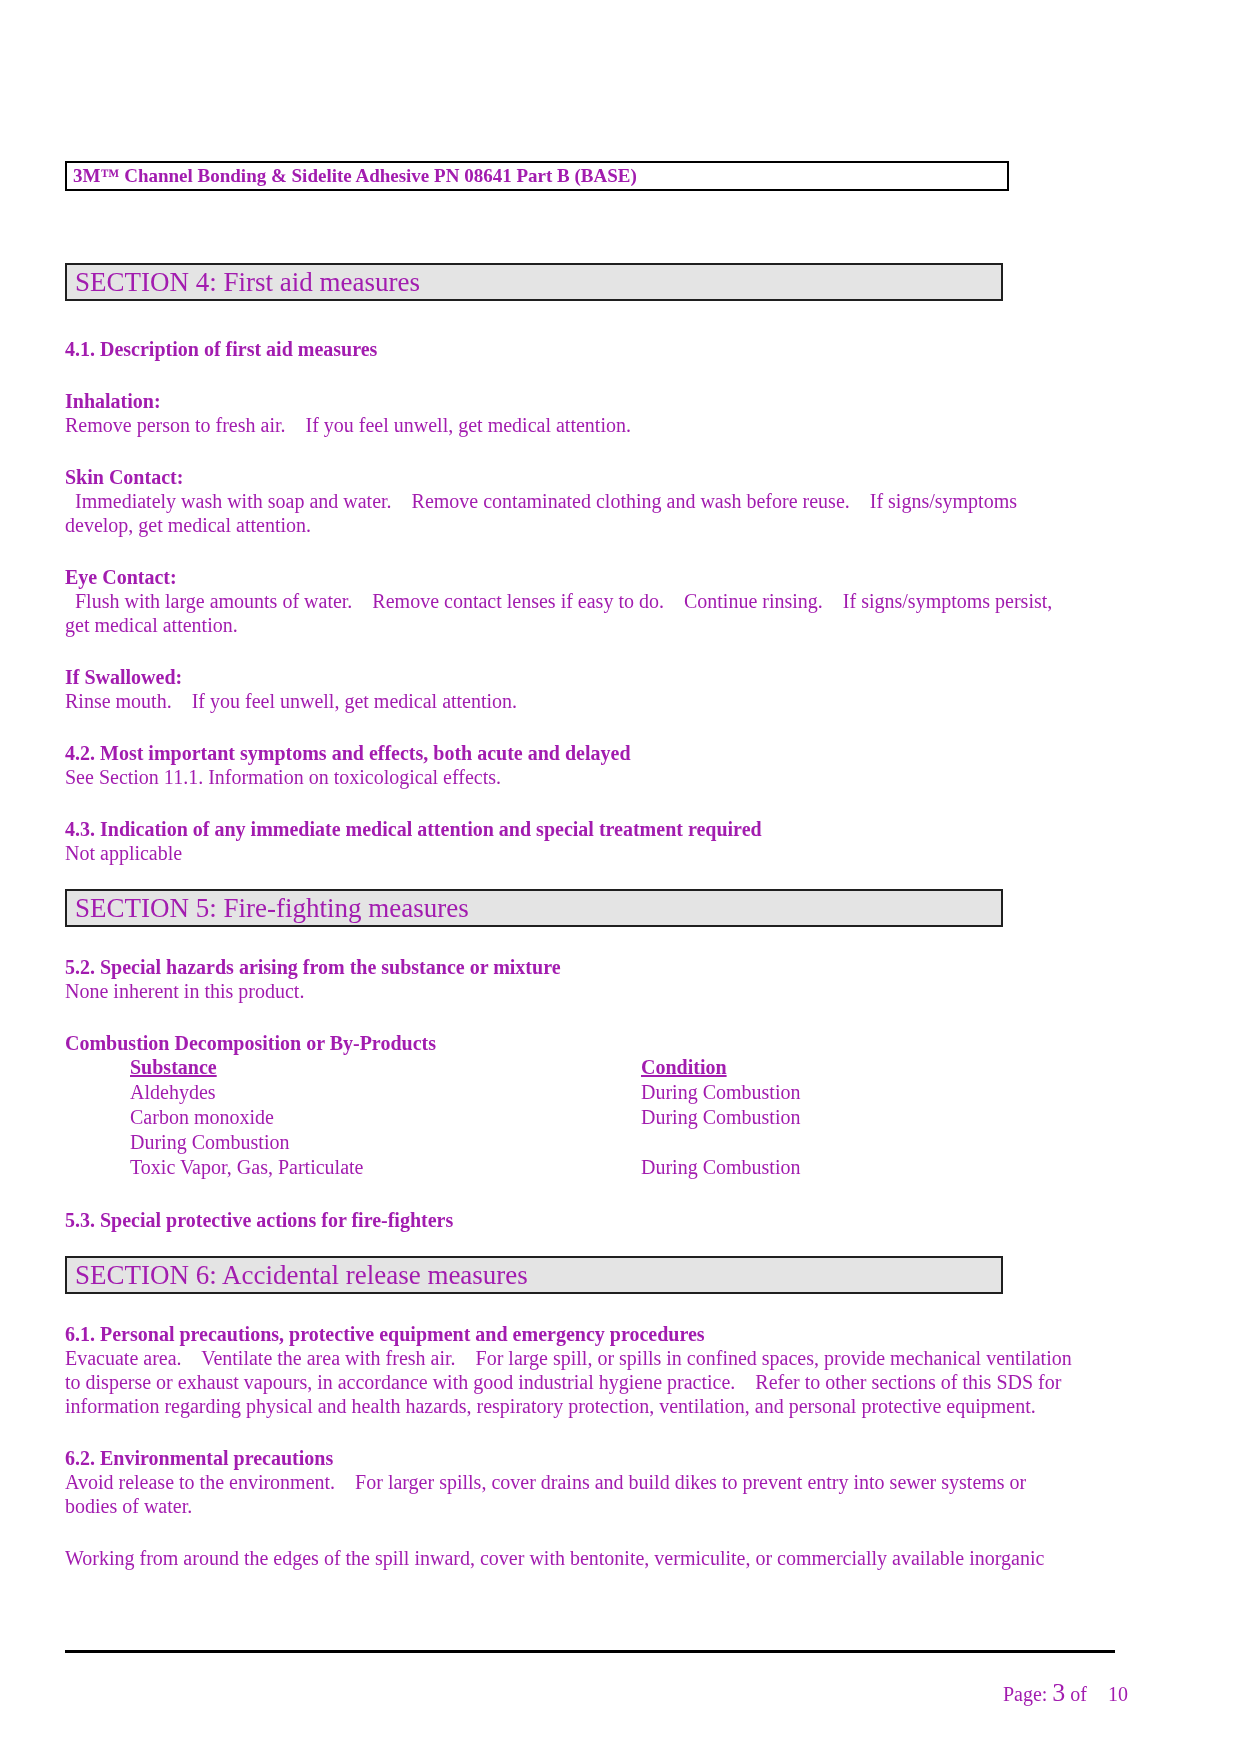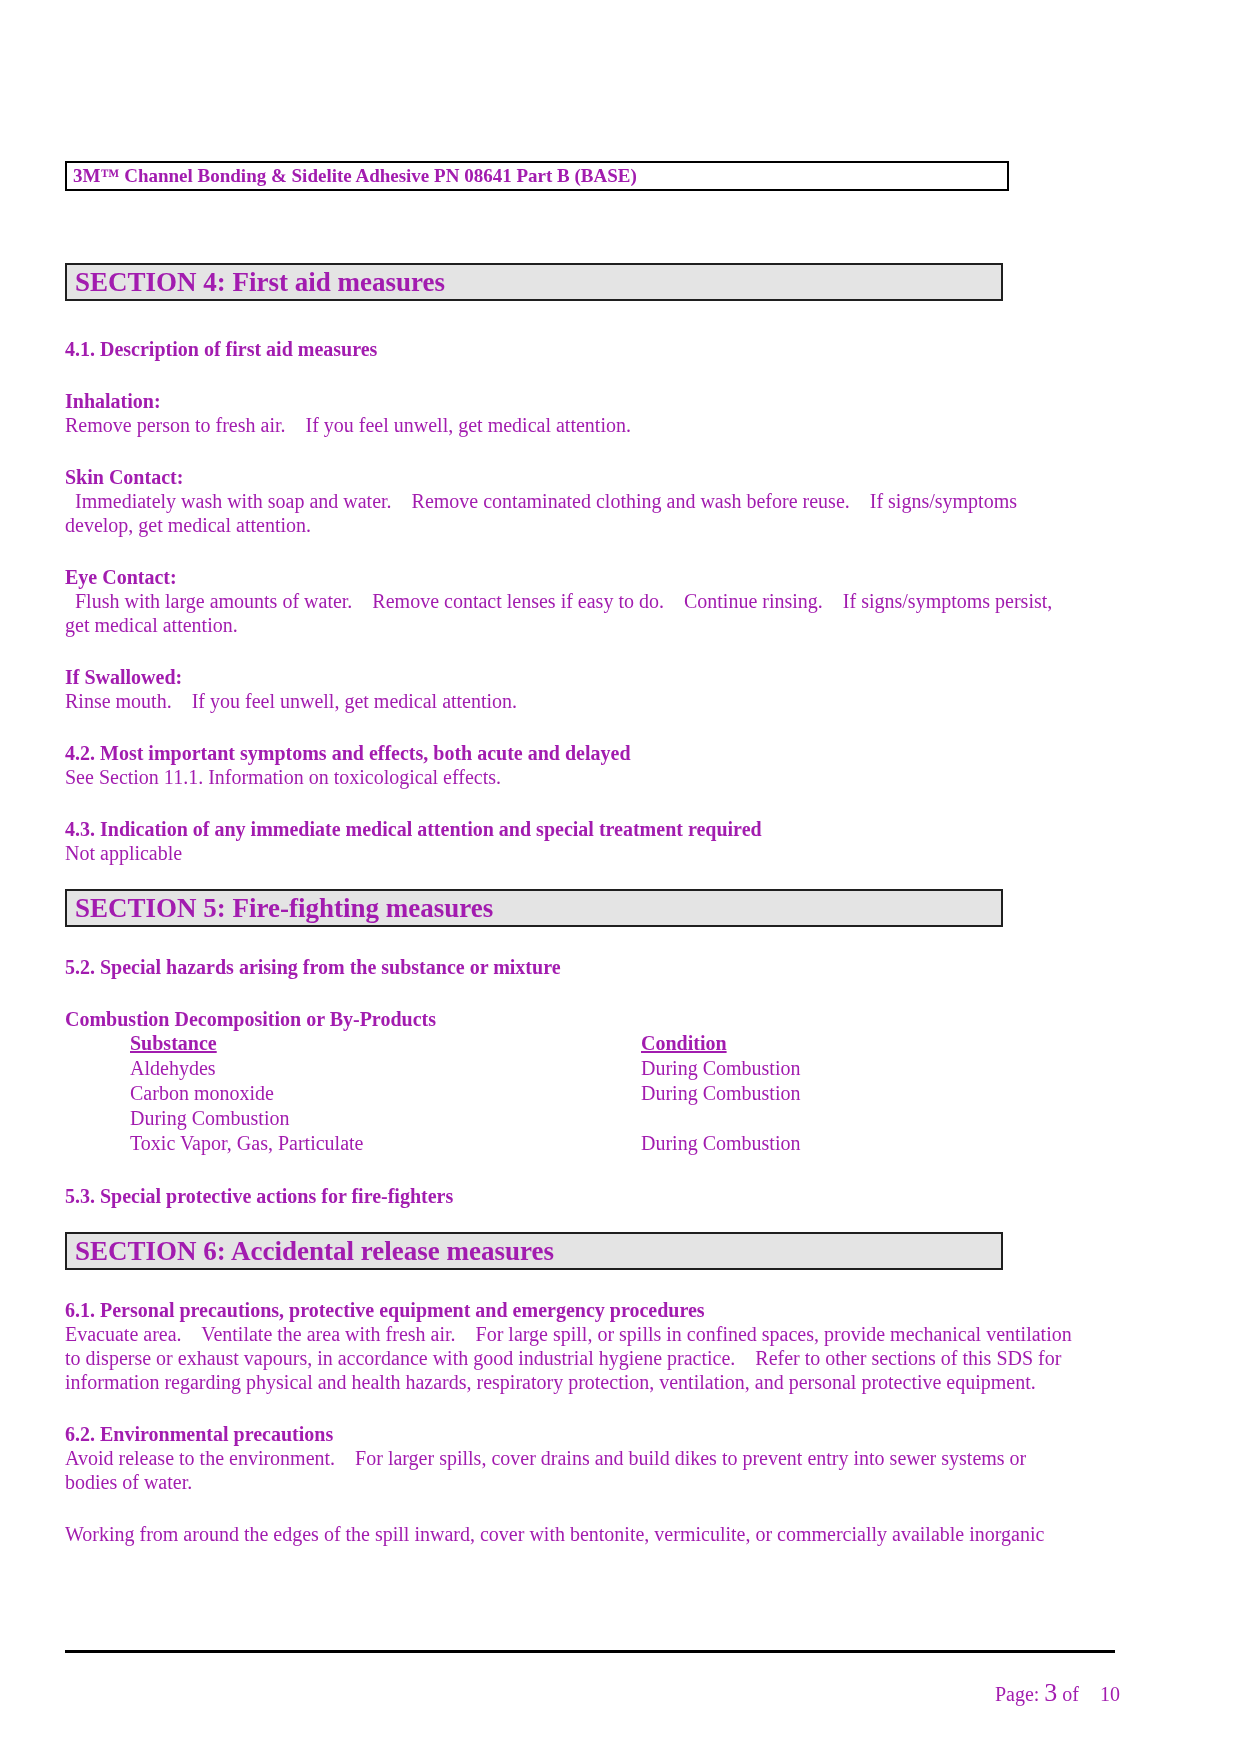--- a/index.html
+++ b/index.html
@@ -24,21 +24,21 @@
     font-weight: bold;
     font-size: 19px;
     line-height: 24px;
   }
 
   .section-bar {
     width: 918px;
     background: #e4e4e4;
     border: 2px solid #1f1f1f;
     padding: 1px 8px;
-    font-weight: bold;
+    font-weight: normal;
     font-size: 27px;
     line-height: 32px;
     margin-top: 24px;
   }
   .bar-s4 { margin-top: 72px; }
 
   .sub-heading {
     font-weight: bold;
     margin-top: 21px;
   }
@@ -60,21 +60,21 @@
   .footer-rule {
     position: absolute;
     left: 65px;
     top: 1650px;
     width: 1050px;
     border-top: 3px solid #000000;
   }
   .footer-page {
     position: absolute;
     top: 1681px;
-    right: 120px;
+    right: 112px;
     font-size: 20px;
   }
   .page-current { font-size: 26px; }
   .page-total { margin-left: 16px; }
 </style>
 </head>
 <body>
 
 <div class="page">
   <div class="content">
@@ -117,20 +117,21 @@
     <div class="block">
       <div class="h">4.3. Indication of any immediate medical attention and special treatment required</div>
       <div class="body">Not applicable</div>
     </div>
 
     <div class="section-bar">SECTION 5: Fire-fighting measures</div>
 
 
     <div class="block">
       <div class="h">5.2. Special hazards arising from the substance or mixture</div>
+      <div class="body">None inherent in this product.</div>
     </div>
 
     <div class="block">
       <div class="h">Combustion Decomposition or By-Products</div>
       <div class="decomp-table">
         <div class="decomp-row decomp-header">
           <span class="col-sub">Substance</span>
           <span class="col-cond">Condition</span>
         </div>
         <div class="decomp-row">

